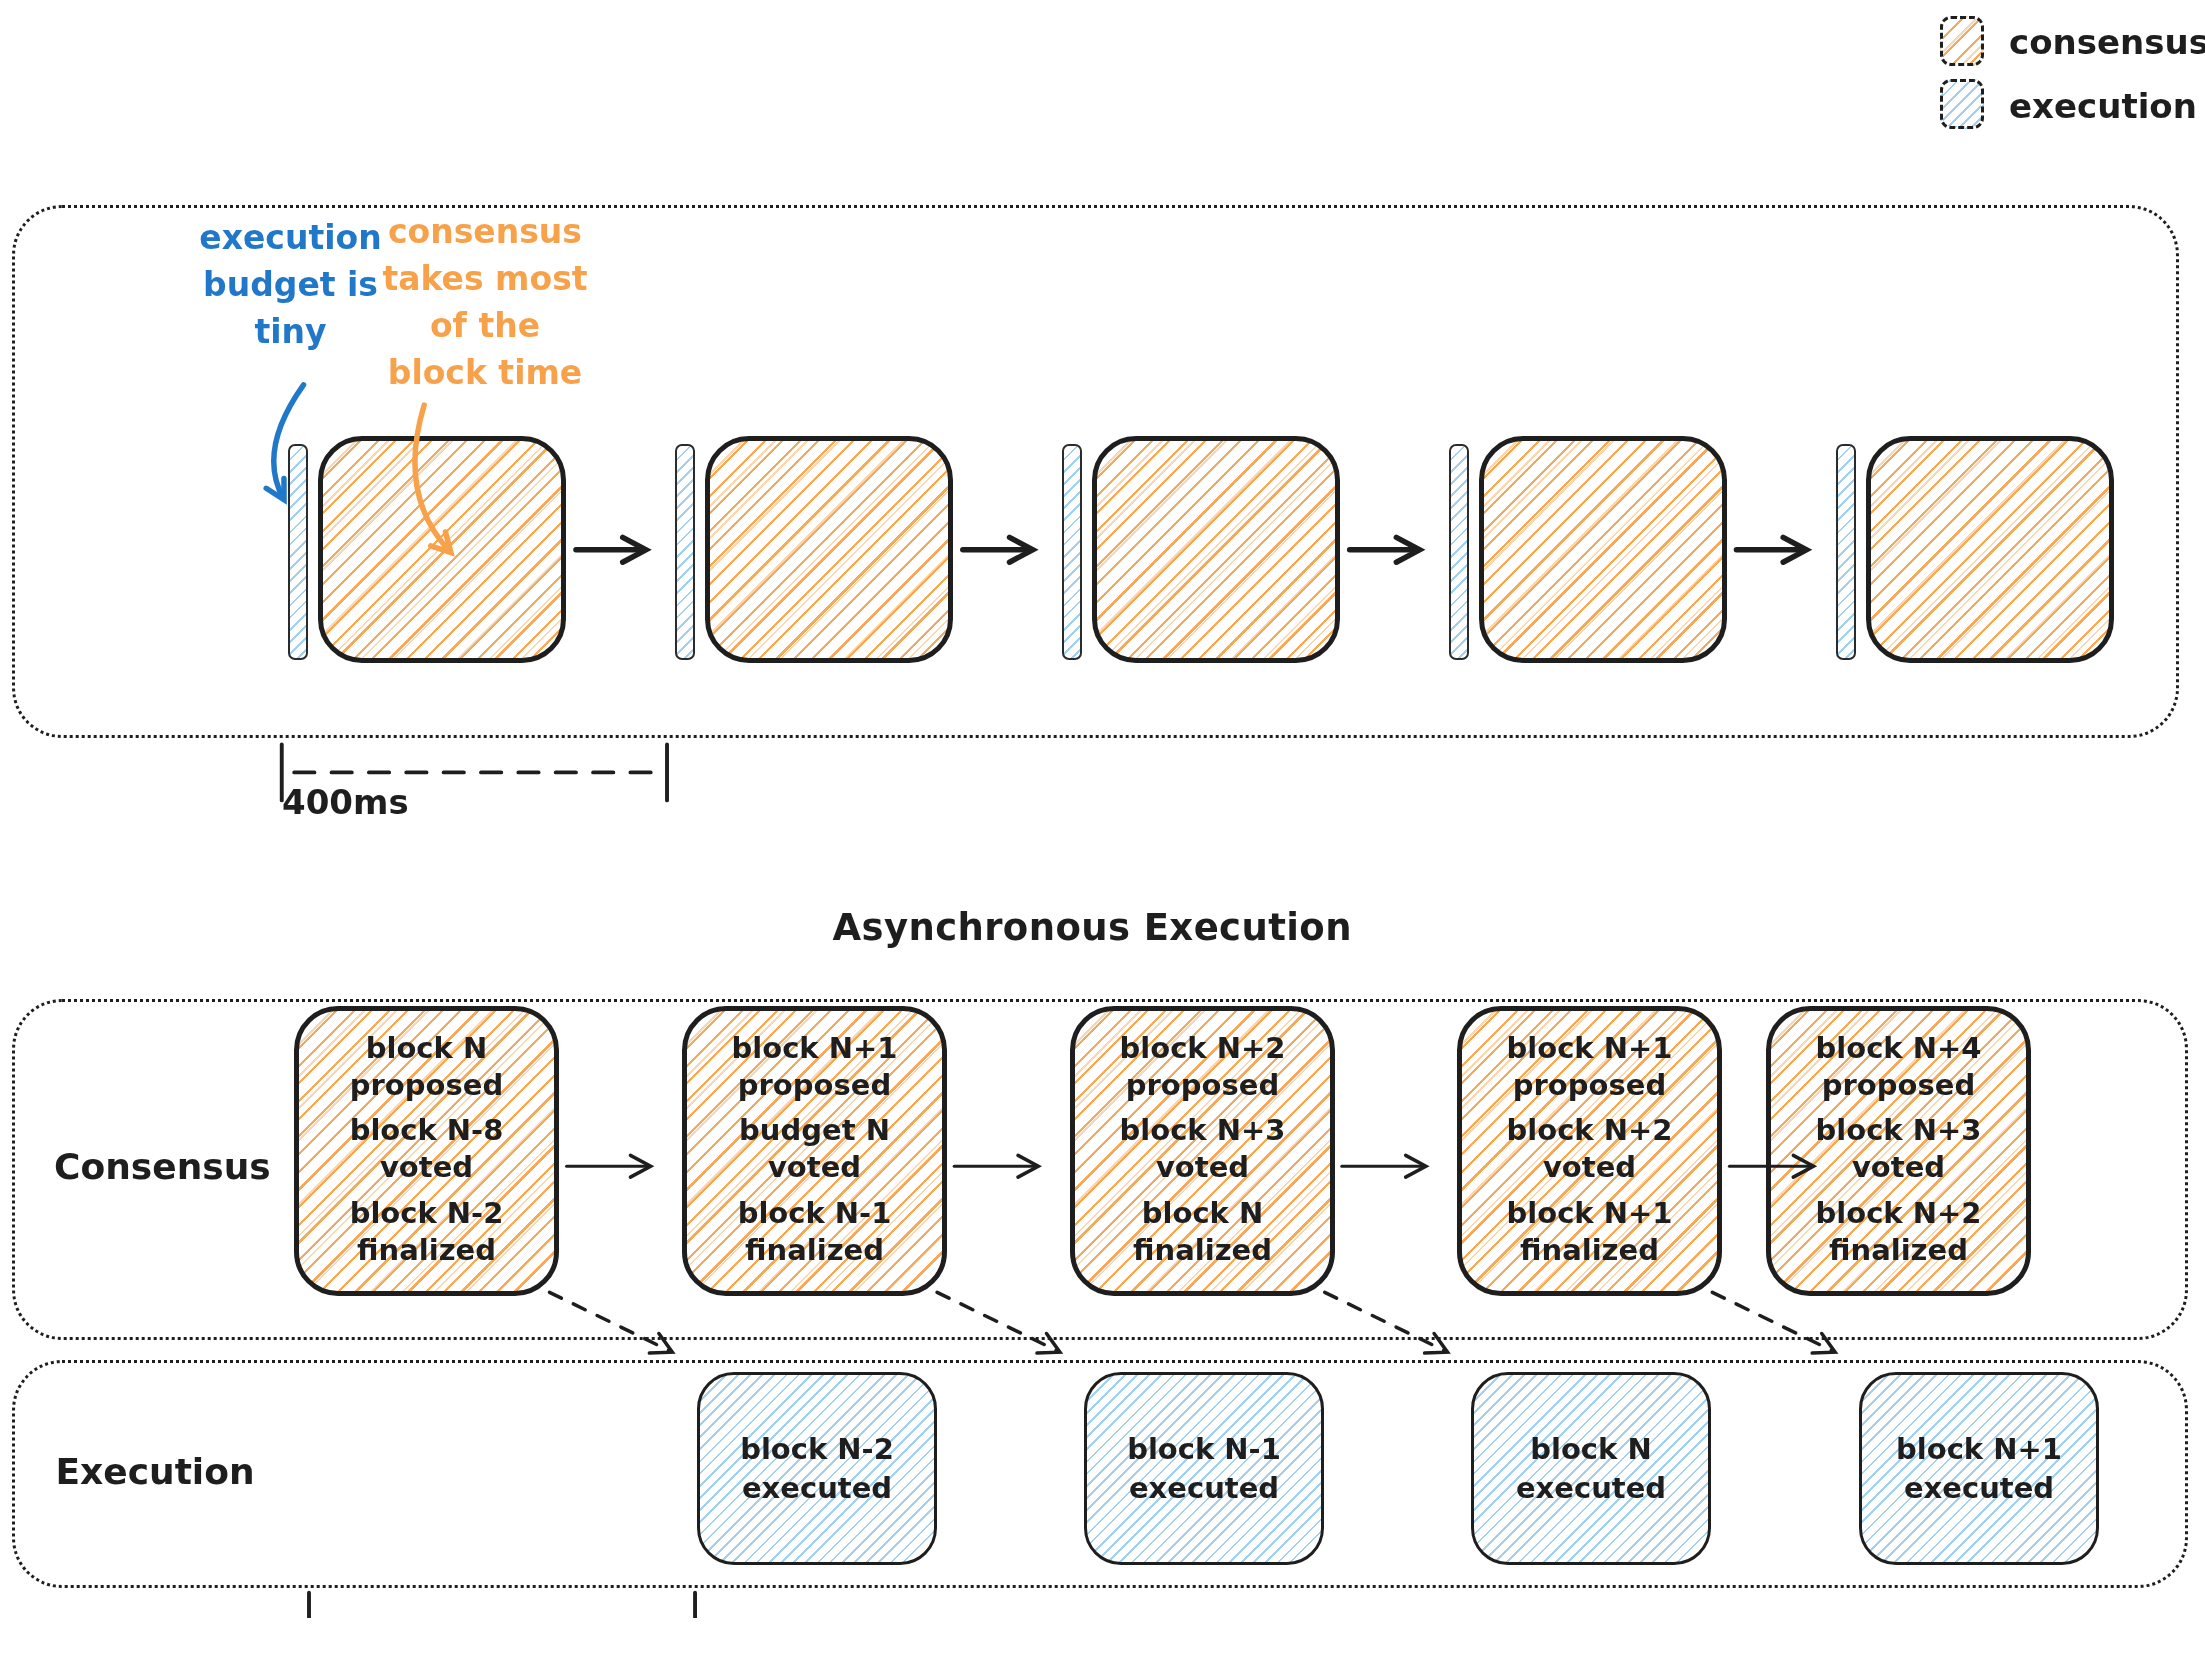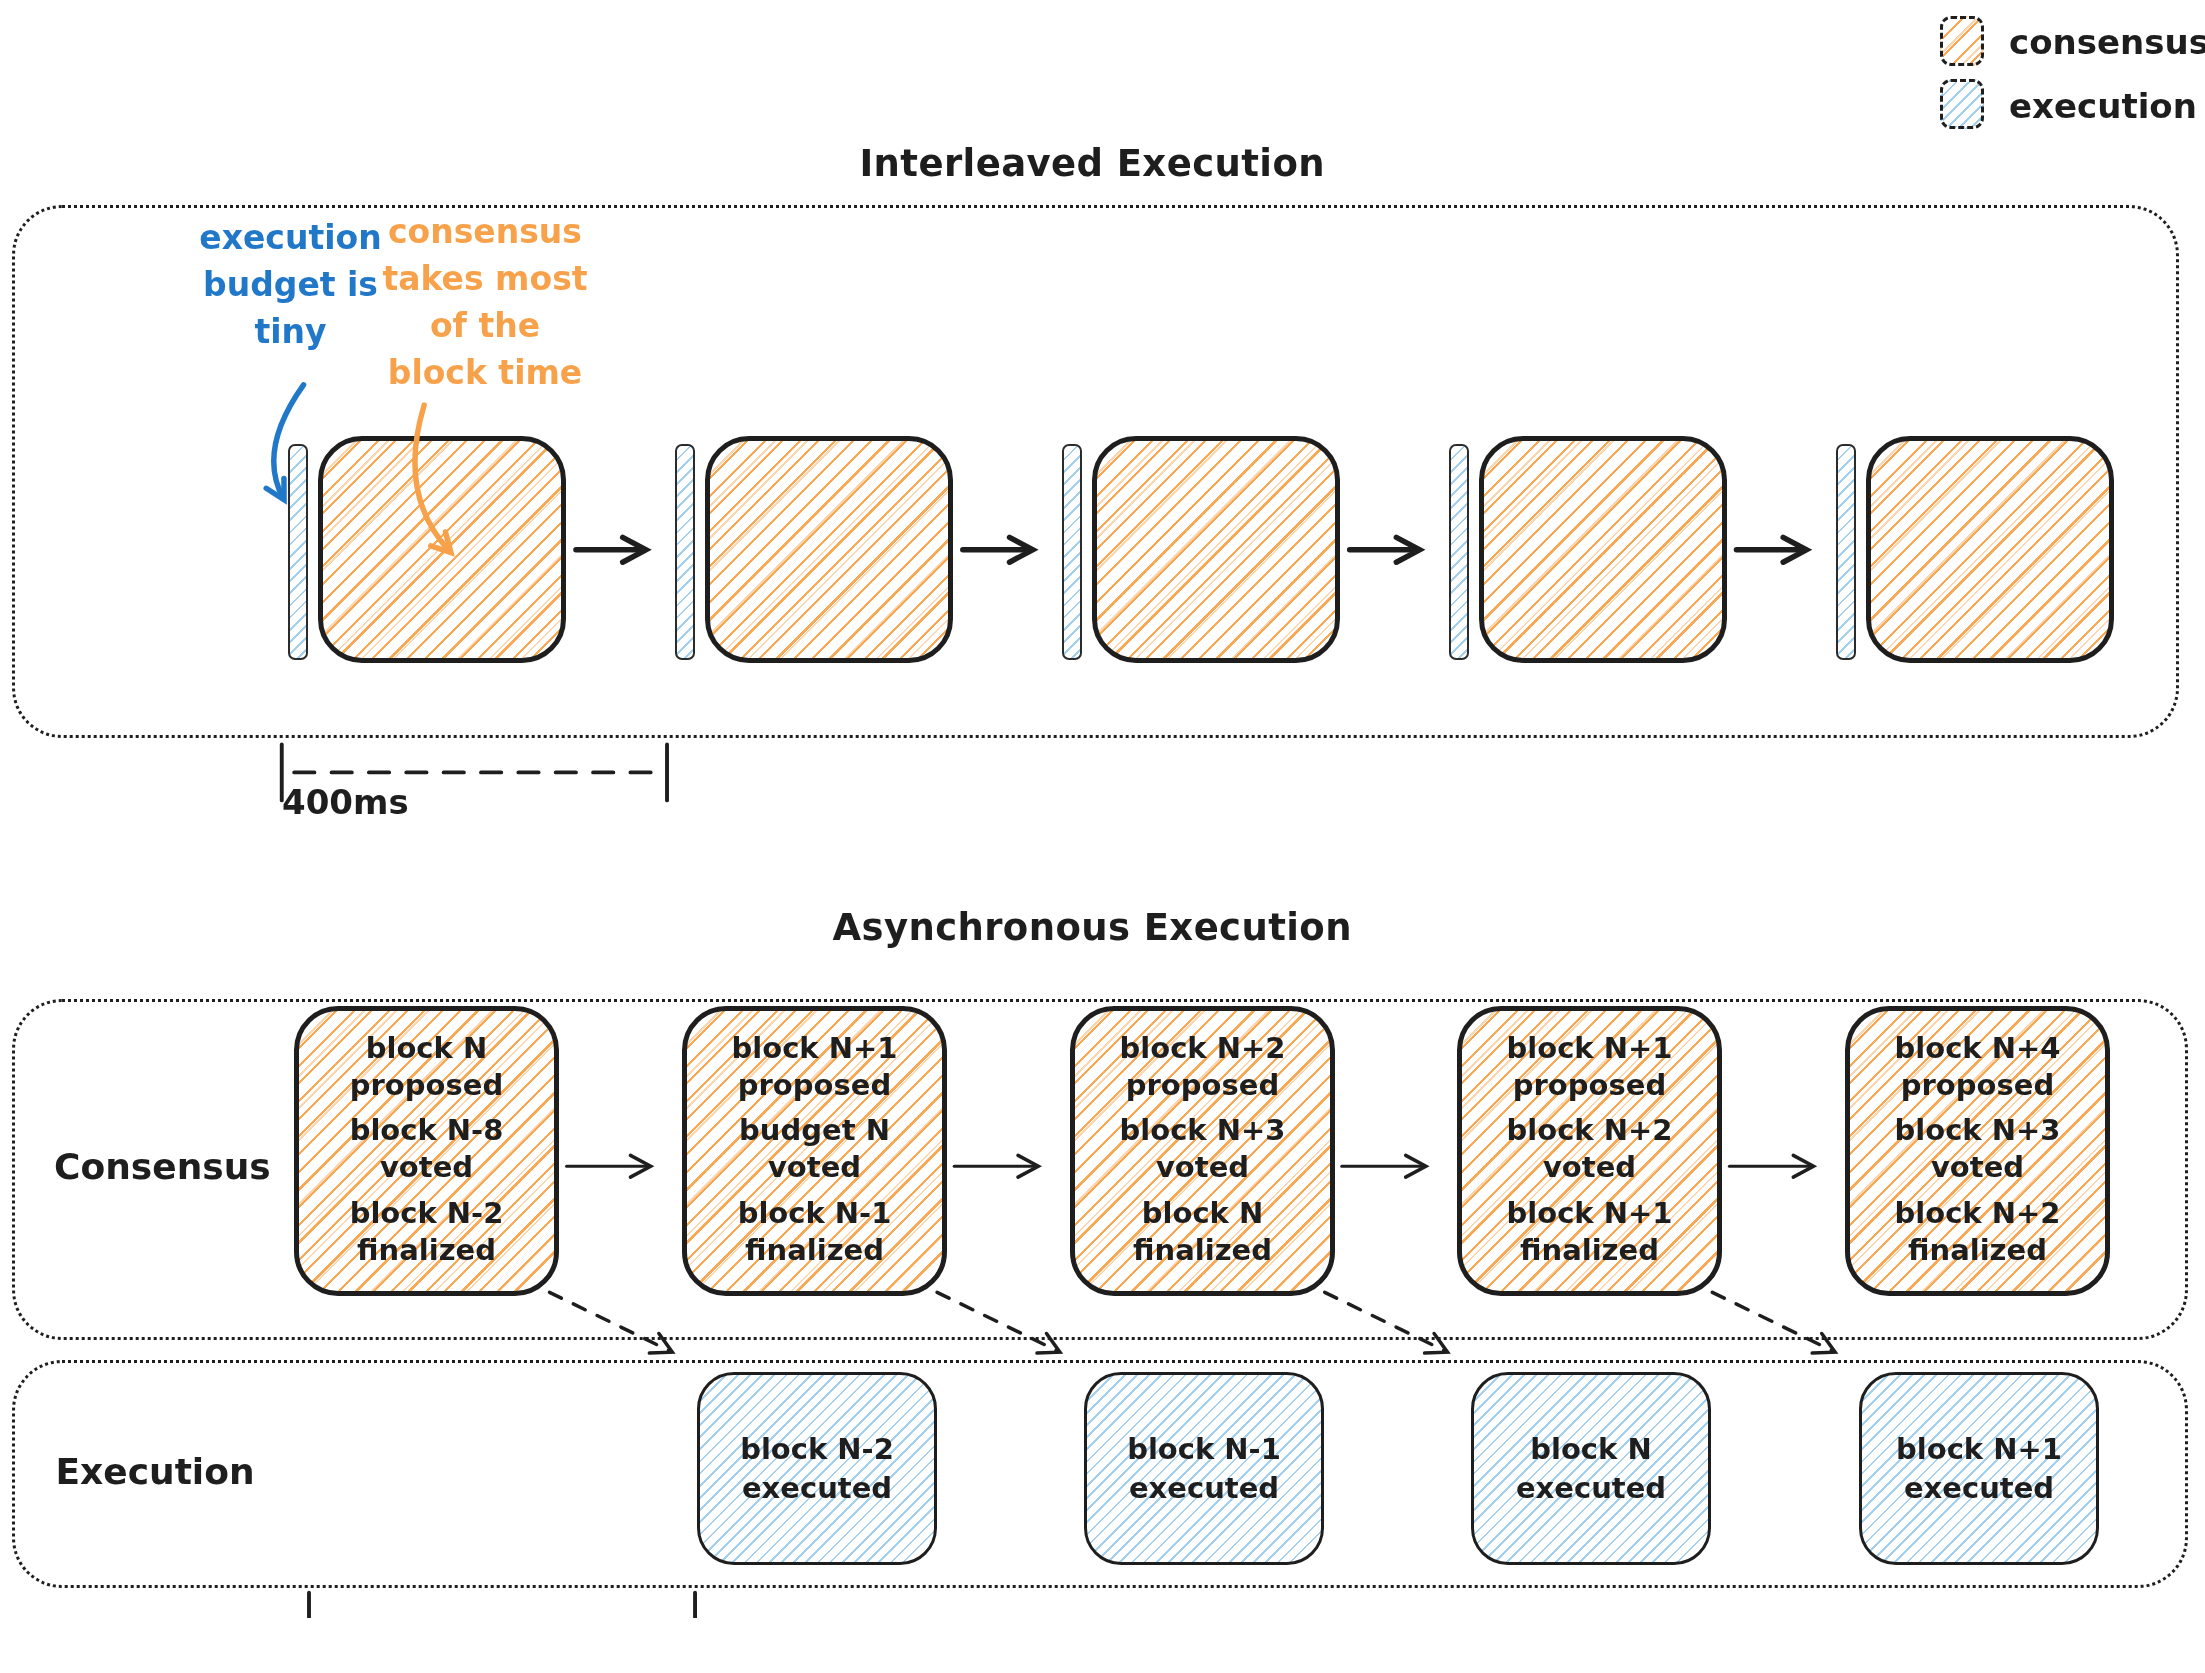--- a/index.html
+++ b/index.html
@@ -59,21 +59,20 @@
 
 <div id="canvas">
 
   <div class="abs" style="left:1940px;top:14px;width:257px;height:117px;">
     <div class="abs swatch hatch-orange" style="left:0;top:1.6px;"></div>
     <div class="abs legend-label" style="left:69px;top:7.8px;">consensus</div>
     <div class="abs swatch hatch-blue" style="left:0;top:65px;border-style:dashed;"></div>
     <div class="abs legend-label" style="left:69px;top:72px;">execution</div>
   </div>
 
-  <div class="abs section-title" style="left:11.7px;top:142px;width:2161px;">Interleaved Execution</div>
 
   <div class="abs dotted-box" style="left:11.7px;top:205px;width:2161px;height:527px;"></div>
 
   <div class="abs note note-blue pre" style="left:193px;top:215px;width:195px;">execution
 budget is
 tiny</div>
   <div class="abs note note-orange pre" style="left:372px;top:209px;width:226px;">consensus
 takes most
 of the
 block time</div>
@@ -130,21 +129,21 @@
     <div class="pre">block N
 finalized</div>
   </div>
   <div class="abs c-box hatch-orange" style="left:1457px;top:1006px;">
     <div class="pre">block N+1
 proposed</div>
     <div class="pre">block N+2 voted</div>
     <div class="pre">block N+1
 finalized</div>
   </div>
-  <div class="abs c-box hatch-orange" style="left:1845px;top:1006px;">
+  <div class="abs c-box hatch-orange" style="left:1766px;top:1006px;">
     <div class="pre">block N+4
 proposed</div>
     <div class="pre">block N+3 voted</div>
     <div class="pre">block N+2
 finalized</div>
   </div>
 
   <div class="abs e-box hatch-blue" style="left:697px;top:1372px;">
     <div class="pre">block N-2
 executed</div>

